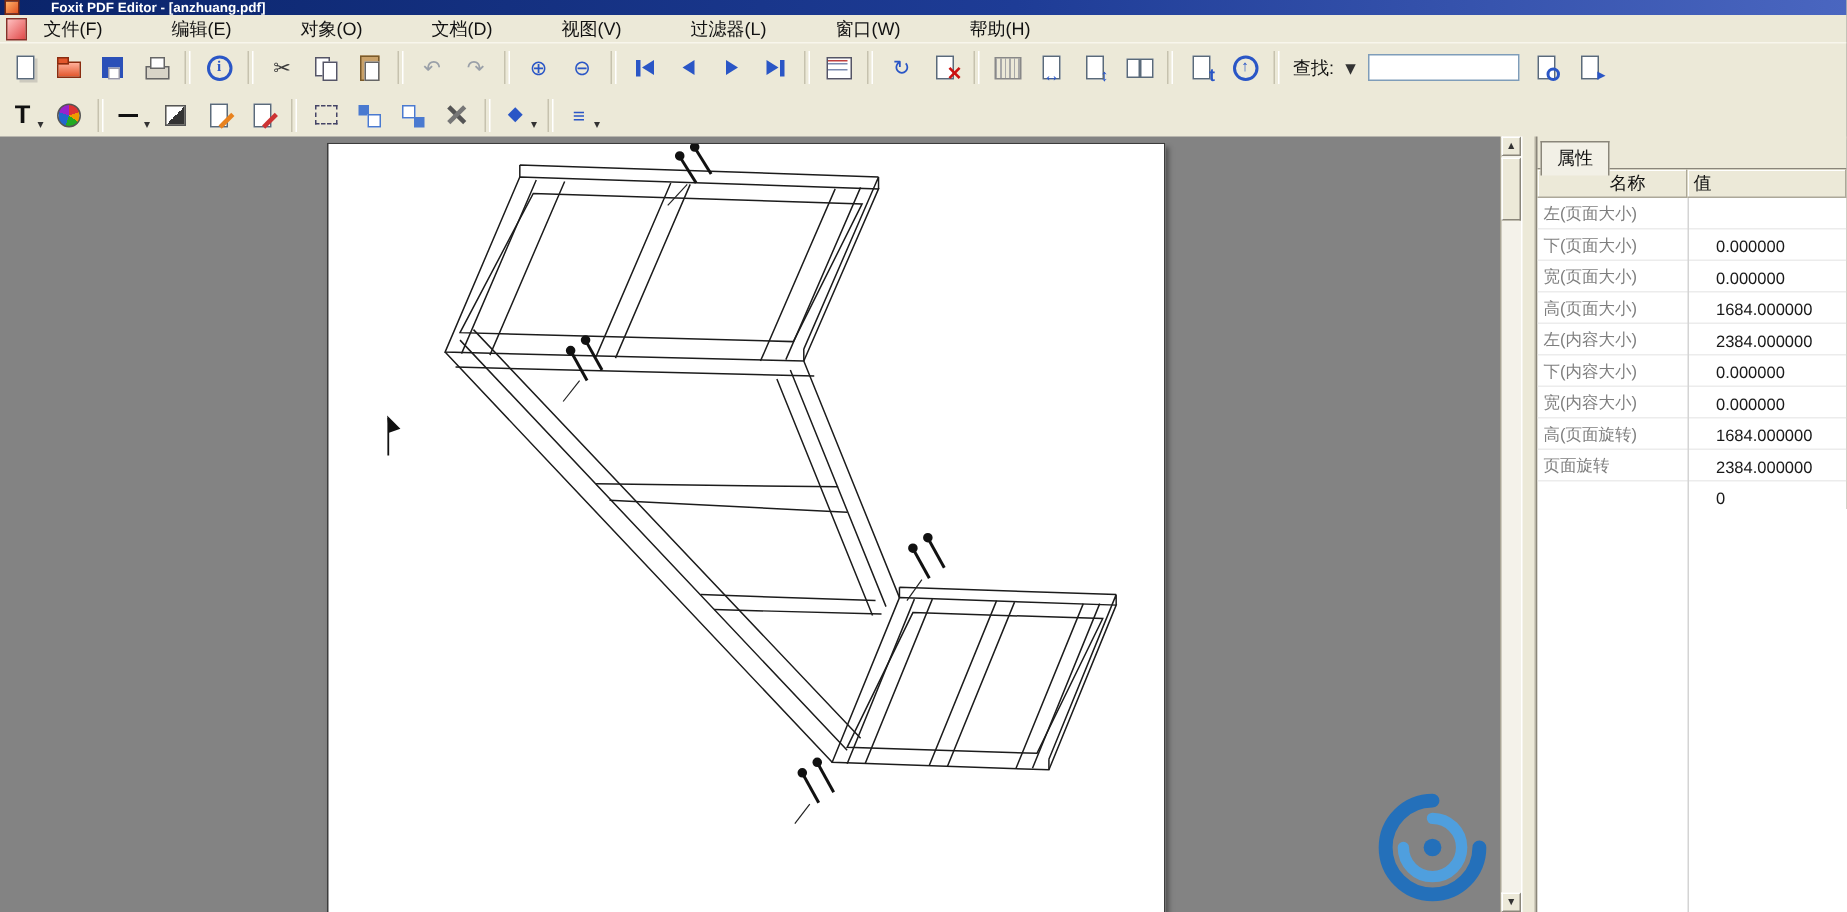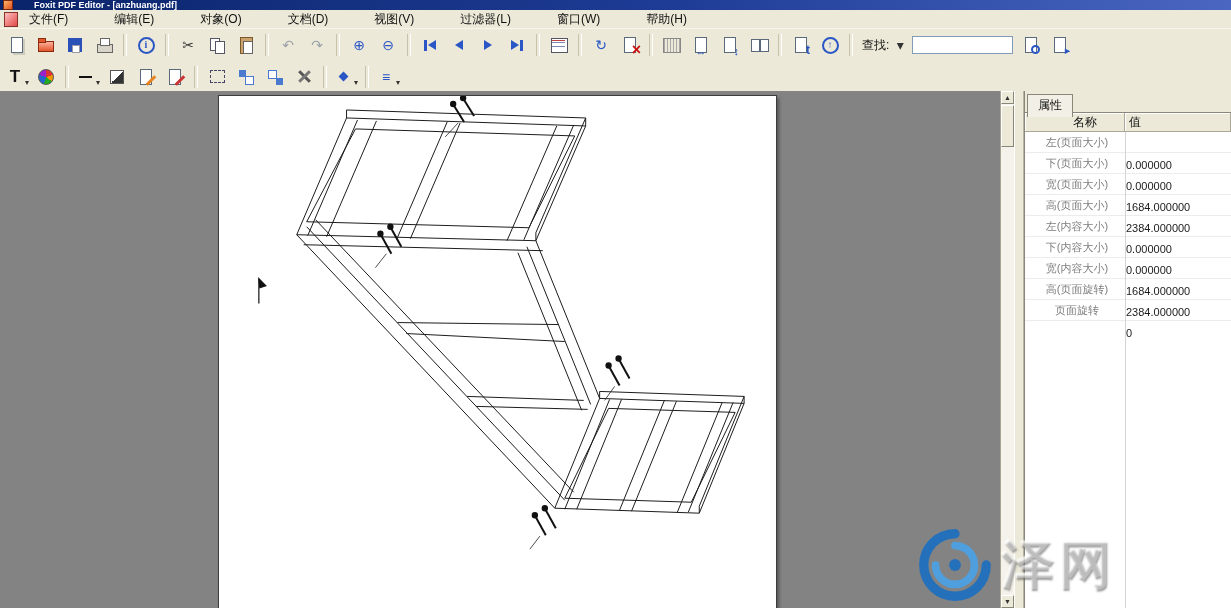--- a/index.html
+++ b/index.html
@@ -103,22 +103,22 @@
   .panel-tab{display:inline-block;margin-left:2px;padding:2px 10px 3px;background:#f2f0e6;border:1px solid #8a867a;border-bottom:none;position:relative;top:1px;}
   .panel-tabs{height:21px;border-bottom:1px solid #8a867a;padding-top:2px;box-sizing:border-box;}
   .page-tab{display:inline-block;margin-left:1px;padding:1px 12px 2px;background:#f4f2e8;border:1px solid #8a867a;border-bottom:1px solid #f4f2e8;position:relative;top:1px;}
   .prop-header{display:flex;height:19px;flex:0 0 auto;}
   .ph-cell{display:flex;align-items:center;padding-left:4px;background:#ece9d8;border-right:1px solid #aca899;border-bottom:1px solid #aca899;box-shadow:inset 1px 1px 0 #fff;box-sizing:border-box;}
   .ph-cell.name{width:100px;flex:0 0 auto;padding-left:48px;}
   .ph-cell.value{flex:1;}
   .prop-body{flex:1;background:#fff;position:relative;overflow:hidden;}
   .col-divider{position:absolute;left:100px;top:0;bottom:0;width:1px;background:#d4d4d4;}
   .prow{display:flex;height:20px;align-items:center;border-bottom:1px solid #ececec;font-size:11px;}
-  .pname{width:100px;flex:0 0 auto;padding-left:4px;color:#7e7e7e;box-sizing:border-box;white-space:nowrap;overflow:hidden;text-align:center;}
-  .pvalue{flex:1;padding-left:1px;color:#1a1a1a;white-space:nowrap;overflow:hidden;margin-top:46px;}
+  .pname{width:100px;flex:0 0 auto;padding-left:4px;color:#7e7e7e;box-sizing:border-box;white-space:nowrap;overflow:hidden;}
+  .pvalue{flex:1;padding-left:19px;color:#1a1a1a;white-space:nowrap;overflow:hidden;margin-top:46px;}
   
   .watermark{position:absolute;left:912px;top:527px;display:flex;align-items:center;gap:4px;z-index:30;pointer-events:none;}
   .wm-logo{width:86px;height:76px;opacity:.9;}
   .wm-text{font-size:52px;font-weight:bold;letter-spacing:5px;color:rgba(255,255,255,.30);
     text-shadow:1px 2px 2px rgba(95,95,95,.6),-1px -1px 1px rgba(255,255,255,.65);}
 </style>
 </head>
 <body>
 
 <div class="titlebar">
@@ -405,14 +405,13 @@
 </div>
 
 <div class="watermark">
   <svg class="wm-logo" viewBox="0 0 100 90">
     <g fill="none">
       <path d="M50,8 a37,37 0 1,0 37,37" stroke="#1a6fc0" stroke-width="11" stroke-linecap="round"></path>
       <path d="M50,22 a23,23 0 1,1 -23,23" stroke="#4aa3e8" stroke-width="9" stroke-linecap="round"></path>
       <circle cx="50" cy="45" r="7" fill="#1a6fc0"></circle>
     </g>
   </svg>
-  <span class="wm-text">泽网</span>
 </div>
 
 </body></html>

